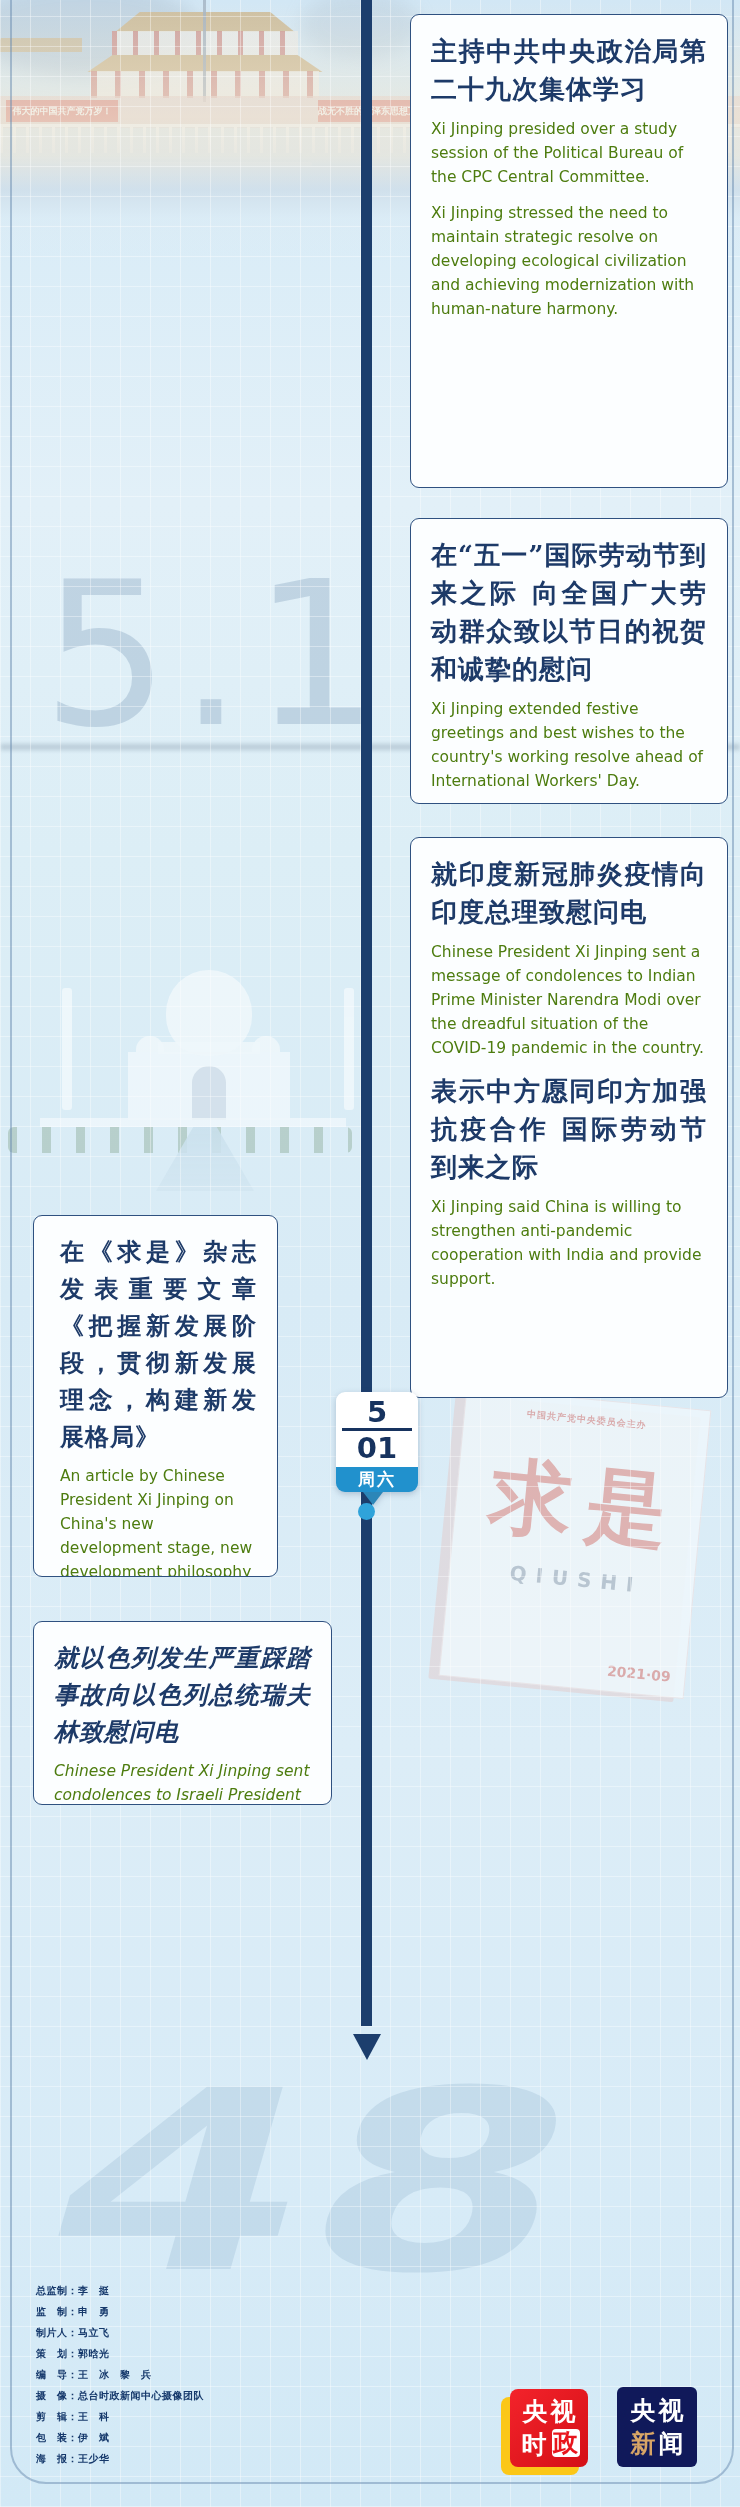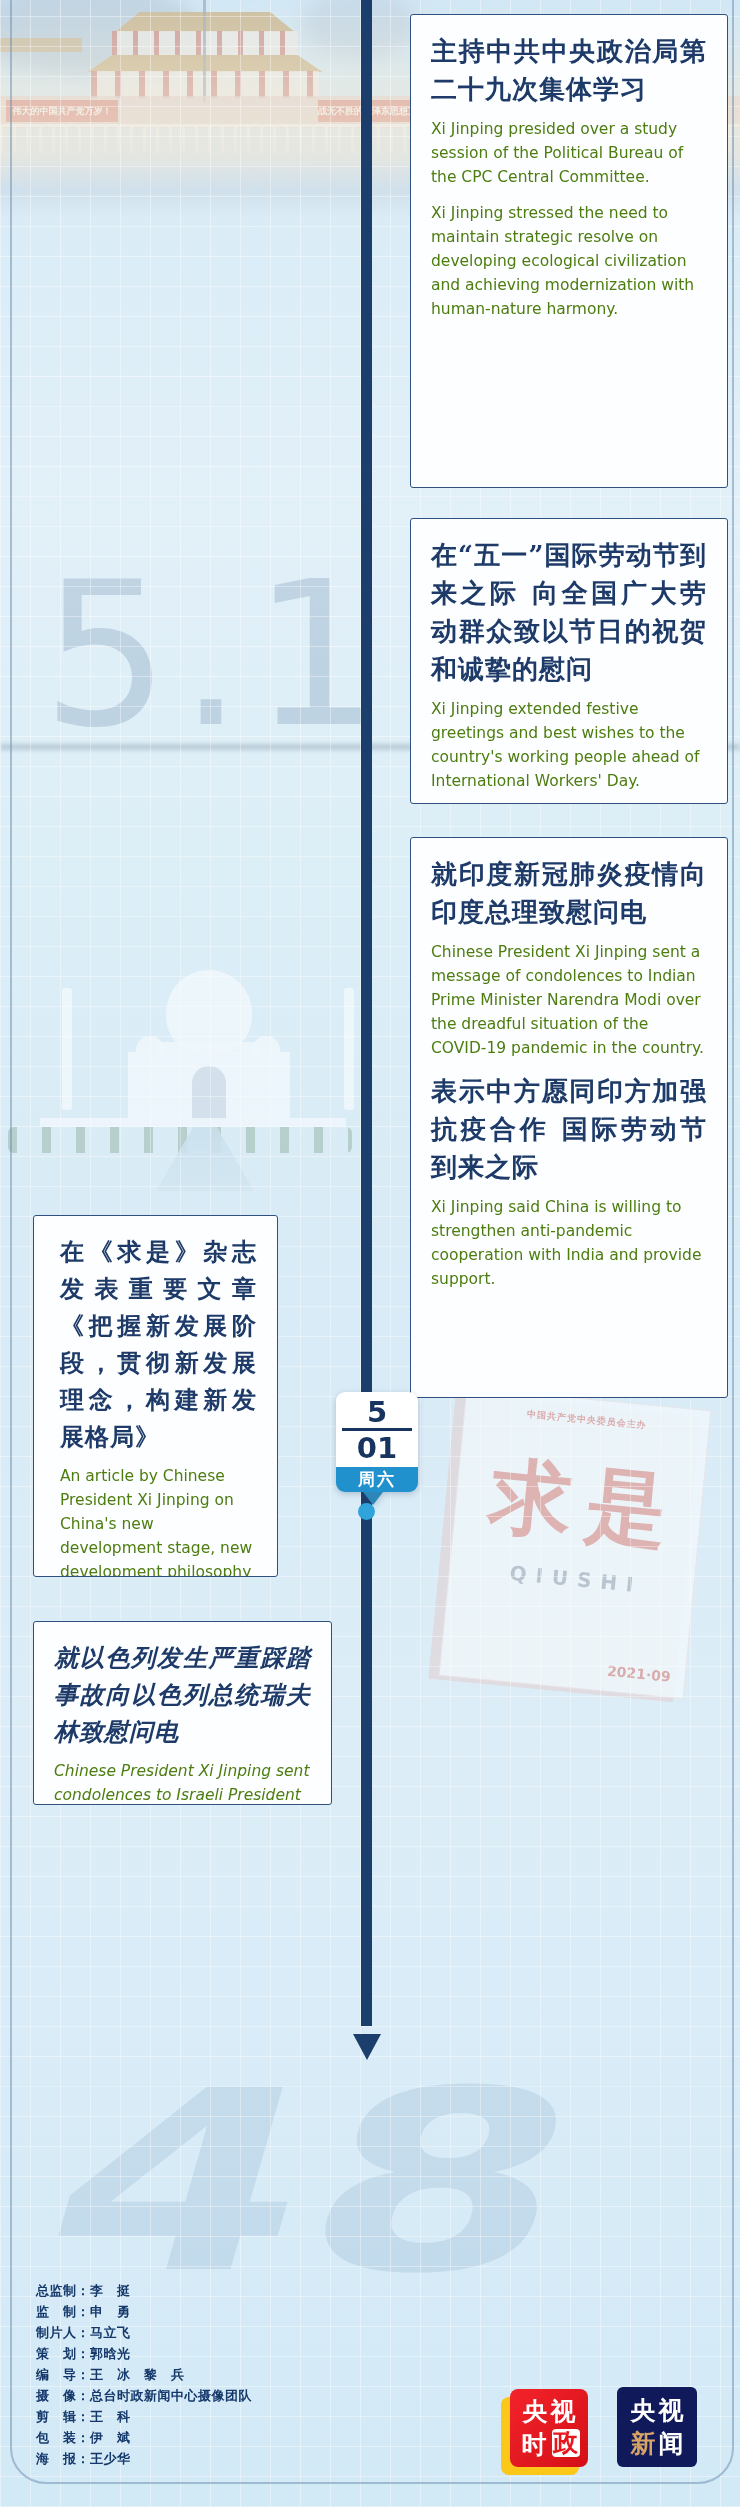--- a/index.html
+++ b/index.html
@@ -60,32 +60,32 @@
   .tl-line{left:361px;top:0;width:11px;height:2026px;background:#1c3e6d;z-index:9;}
   .tl-arrow{left:353px;top:2034px;width:0;height:0;border-left:14px solid transparent;border-right:14px solid transparent;border-top:26px solid #1c3e6d;z-index:9;}
   .badge{left:336px;top:1392px;width:82px;z-index:12;filter:drop-shadow(0 2px 3px rgba(30,60,100,.25));}
   .badge .white{background:#fff;border-radius:9px 9px 0 0;padding:5px 6px 2px;}
   .badge .m{font-size:29px;line-height:31px;font-weight:bold;color:#17335f;text-align:center;border-bottom:3px solid #17335f;}
   .badge .d{font-size:29px;line-height:34px;font-weight:bold;color:#17335f;text-align:center;}
   .badge .w{background:#2191cd;color:#fff;font-size:17px;font-weight:bold;line-height:25px;height:25px;text-align:center;letter-spacing:2px;border-radius:0 0 9px 9px;}
   .badge .ptr{width:0;height:0;margin:0 auto;border:10px solid transparent;border-top:13px solid #2c86b8;transform:translateX(-4px);}
   .tl-dot{left:358px;top:1503px;width:17px;height:17px;border-radius:50%;background:#2fa3da;z-index:13;}
   
-  .card{position:absolute;box-sizing:border-box;background:#fcfeff;border:1px solid #2f5180;border-radius:3px;padding:17px 20px;z-index:10;overflow:hidden;}
+  .card{position:absolute;box-sizing:border-box;background:#fcfeff;border:1px solid #2f5180;border-radius:9px;padding:17px 20px;z-index:10;overflow:hidden;}
   .card .sec + .sec{margin-top:12px;}
   .zh{font-family:"DejaVu Serif","Liberation Serif",serif;font-weight:bold;color:#1d3a68;font-size:26px;line-height:38px;letter-spacing:1px;text-align:justify;word-break:break-all;}
   .card.leftside .zh{font-size:24px;line-height:37px;}
   .en{margin-top:9px;color:#4d7c0f;font-size:15.5px;line-height:24px;}
   .c-r1{left:410px;top:14px;width:318px;height:474px;}
   .c-r2{left:410px;top:518px;width:318px;height:286px;}
   .c-r3{left:410px;top:837px;width:318px;height:561px;}
   .c-l1{left:33px;top:1215px;width:245px;height:362px;padding-left:26px;}
   .c-l2{left:33px;top:1621px;width:299px;height:184px;font-style:italic;}
   
-  .credits{left:36px;top:2280px;z-index:11;color:#15386b;font-size:13px;line-height:21px;font-weight:bold;letter-spacing:.5px;}
+  .credits{left:36px;top:2280px;z-index:11;color:#15386b;font-size:10px;line-height:21px;font-weight:bold;letter-spacing:.5px;}
   
   .logo-sz{left:501px;top:2389px;width:88px;height:88px;z-index:11;}
   .logo-sz .yellow{position:absolute;left:0;top:8px;width:78px;height:78px;background:#fbc718;border-radius:8px;}
   .logo-sz .red{position:absolute;left:9px;top:0;width:78px;height:78px;background:linear-gradient(135deg,#f3232b,#d40f16);border-radius:8px;
     display:flex;flex-direction:column;align-items:center;justify-content:center;gap:1px;}
   .logo-row{color:#fff;font-size:25px;line-height:32px;font-weight:bold;letter-spacing:3px;text-indent:3px;white-space:nowrap;}
   .logo-sz .boxed{display:inline-block;width:28px;height:28px;line-height:28px;background:#fff;color:#e8151c;border-radius:4px;text-align:center;text-indent:0;letter-spacing:0;margin-left:2px;vertical-align:2px;}
   .logo-xw{left:617px;top:2387px;width:80px;height:80px;background:#10195a;border-radius:6px;z-index:11;
     display:flex;flex-direction:column;align-items:center;justify-content:center;gap:1px;}
   .logo-xw .gold{color:#d8a566;}
@@ -166,21 +166,21 @@
       <div class="en">Xi Jinping presided over a study session of the Political Bureau of the CPC Central Committee.</div>
     </div>
     <div class="sec">
       <div class="en">Xi Jinping stressed the need to maintain strategic resolve on developing ecological civilization and achieving modernization with human-nature harmony.</div>
     </div>
   </div>
 
   <div class="card c-r2">
     <div class="sec">
       <div class="zh">在“五一”国际劳动节到来之际 向全国广大劳动群众致以节日的祝贺和诚挚的慰问</div>
-      <div class="en">Xi Jinping extended festive greetings and best wishes to the country's working people ahead of International Workers' Day.</div>
+      <div class="en">Xi Jinping extended festive greetings and best wishes to the country's working resolve ahead of International Workers' Day.</div>
     </div>
   </div>
 
   <div class="card c-r3">
     <div class="sec">
       <div class="zh">就印度新冠肺炎疫情向印度总理致慰问电</div>
       <div class="en">Chinese President Xi Jinping sent a message of condolences to Indian Prime Minister Narendra Modi over the dreadful situation of the COVID-19 pandemic in the country.</div>
     </div>
     <div class="sec">
       <div class="zh">表示中方愿同印方加强抗疫合作 国际劳动节到来之际</div>

